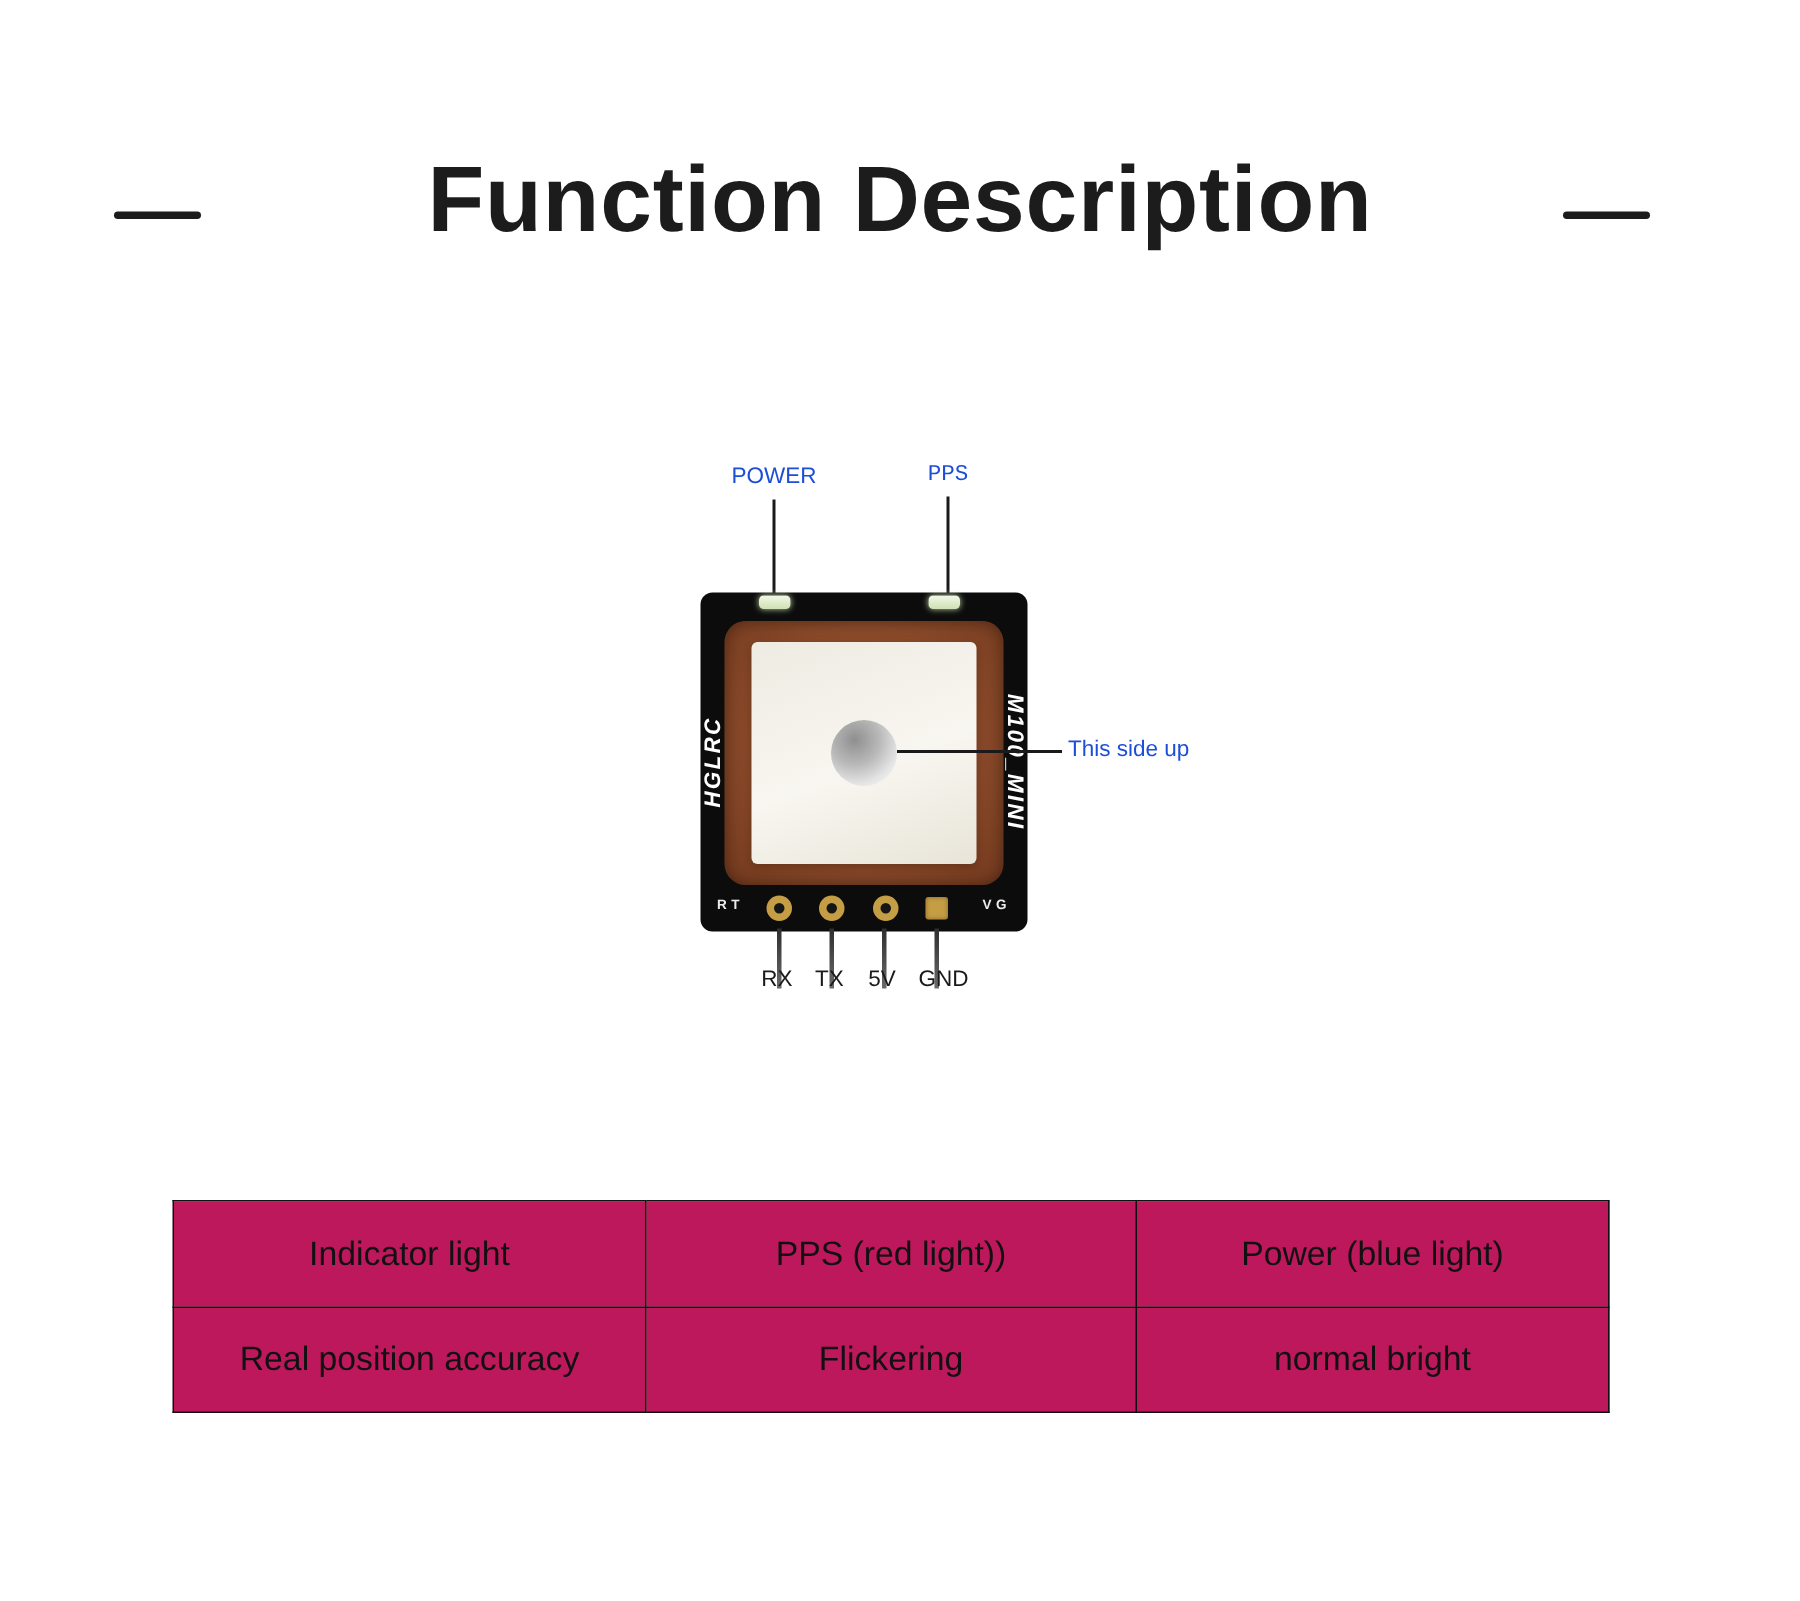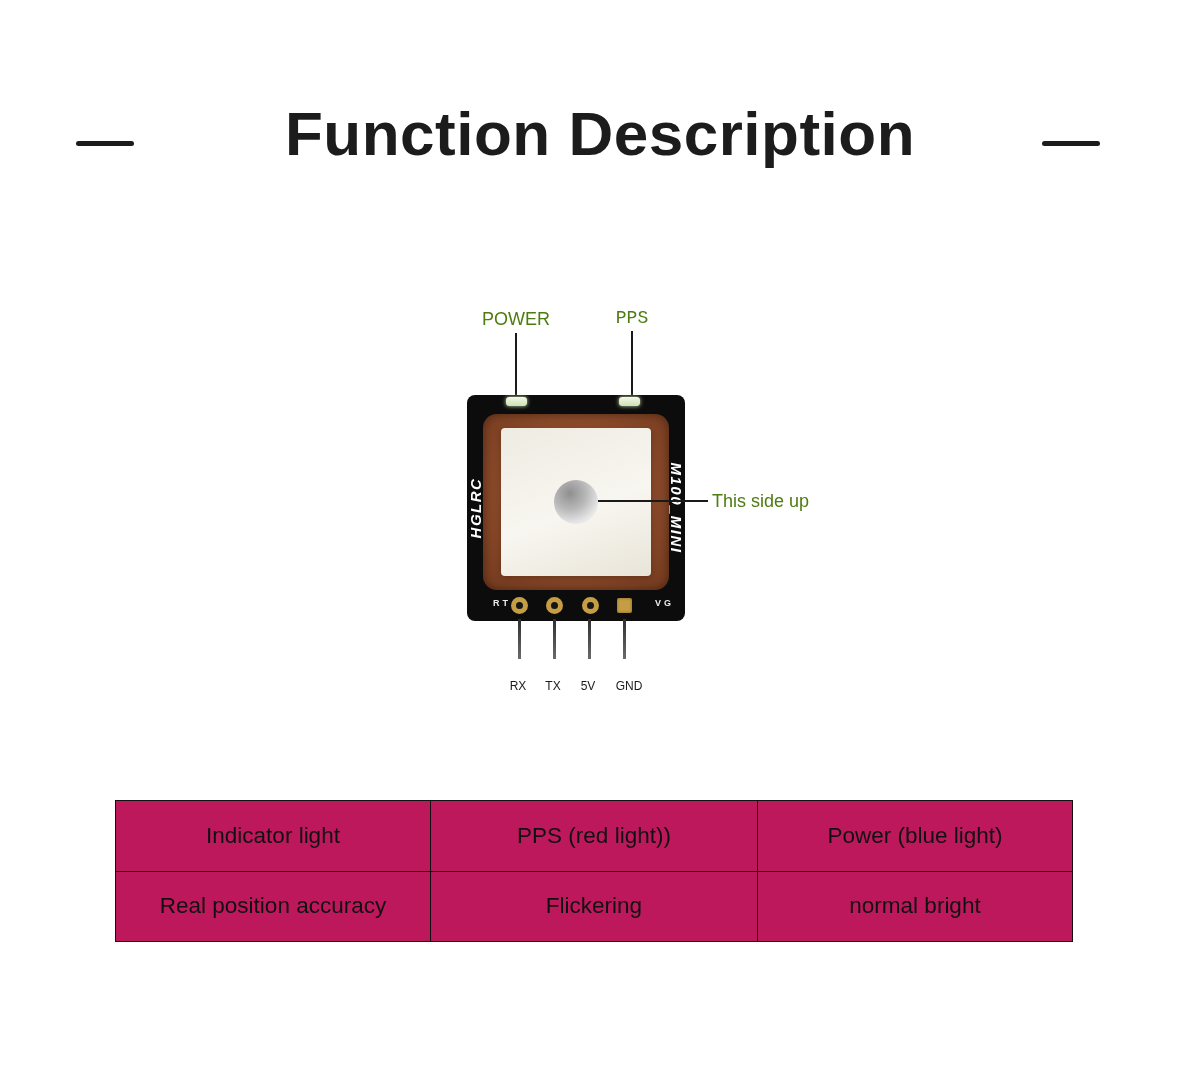--- a/index.html
+++ b/index.html
@@ -107,21 +107,21 @@
   .brand-vert.left  { left: -90px; transform: rotate(-90deg); }
   .brand-vert.right { left: 108px; transform: rotate(90deg); }
 
   .silk {
     position: absolute;
     color: #ececec;
     font-size: 9px;
     font-weight: bold;
     letter-spacing: 3px;
   }
-  .silk.left  { left: 26px;  top: 203px; }
+  .silk.left  { left: 11px;  top: 203px; }
   .silk.right { left: 188px; top: 203px; }
 
   .pad {
     position: absolute;
     width: 17px;
     height: 17px;
     border-radius: 50%;
     background: #161616;
     border: 5px solid #c49d45;
     top: 202px;
@@ -147,22 +147,22 @@
     background: linear-gradient(#2e2e2e, #6a6a6a);
   }
   .pin.p1 { left: 51px; }
   .pin.p2 { left: 86px; }
   .pin.p3 { left: 121px; }
   .pin.p4 { left: 156px; }
 
   
   .callout-label {
     position: absolute;
-    font-size: 18px;
-    color: #4d7c0f;
+    font-size: 15px;
+    color: #1d4ed8;
     text-align: center;
   }
   .callout-power { left: 476px; top: 309px; width: 80px; }
   .callout-pps   { left: 592px; top: 308px; width: 80px; font-family: Liberation Mono, monospace; }
   .leader-v {
     position: absolute;
     width: 2px;
     background: #1a1a1a;
   }
   .leader-power { left: 515px; top: 333px; height: 64px; }
@@ -170,22 +170,22 @@
   .leader-h {
     position: absolute;
     height: 2px;
     background: #1a1a1a;
   }
   .leader-side-up { left: 598px; top: 500px; width: 110px; }
   .callout-side-up { left: 712px; top: 491px; width: 130px; text-align: left; }
 
   .pin-label {
     position: absolute;
-    top: 679px;
-    font-size: 12px;
+    top: 644px;
+    font-size: 15px;
     color: #1a1a1a;
     text-align: center;
     width: 50px;
   }
   .pin-label.rx  { left: 493px; }
   .pin-label.tx  { left: 528px; }
   .pin-label.v5  { left: 563px; }
   .pin-label.gnd { left: 604px; }
 
   

